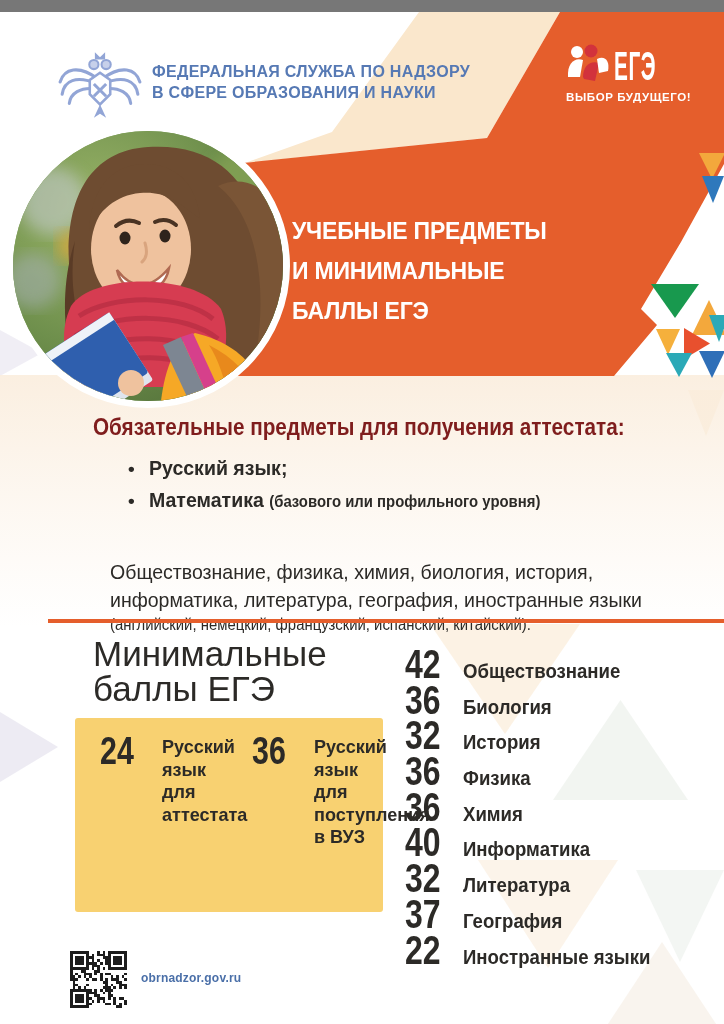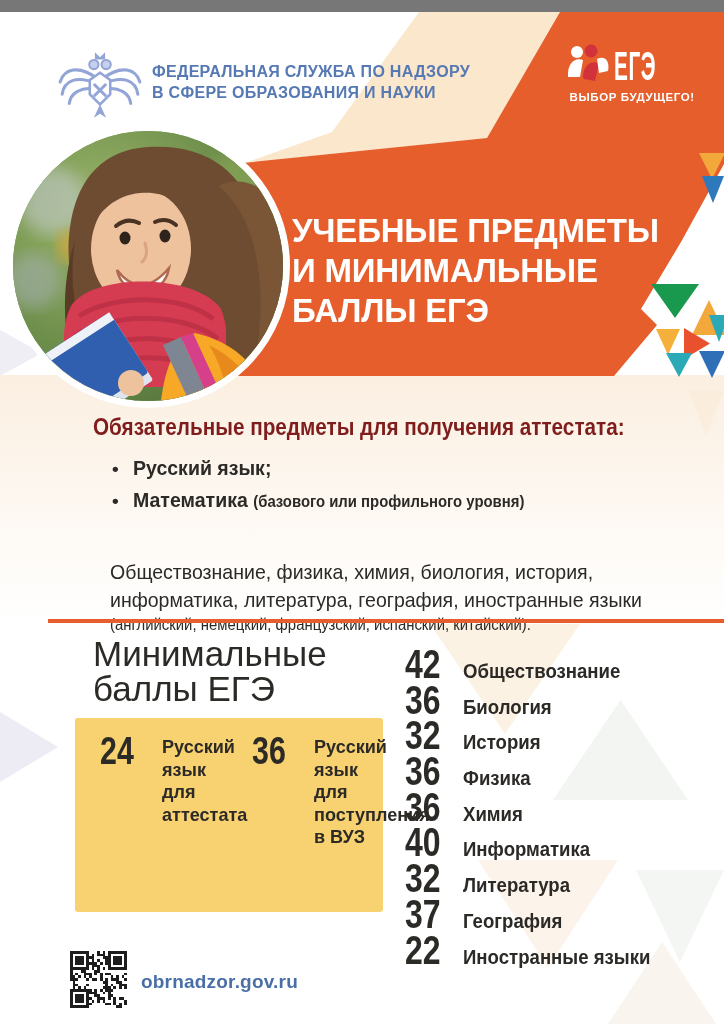--- a/index.html
+++ b/index.html
@@ -26,40 +26,40 @@
   .orange-banner{
     position:absolute; left:0; top:0; width:724px; height:370px;
     background:#E55E2C;
     clip-path:polygon(560px 0,724px 0,724px 152px,681px 230px,641px 297px,657px 313px,614px 364px,228px 364px,243px 151px,487px 126px);
   }
   
   .gov-header{position:absolute; left:56px; top:36px; display:flex; align-items:flex-start;}
   .emblem{width:88px; height:74px;}
   .agency-name{margin-left:8px; padding-top:13px; font-size:16px; font-weight:700;
     color:#5679B4; line-height:21px; letter-spacing:.3px;}
-  .ege-logo{position:absolute; left:566px; top:31px; color:#fff;text-align:right;}
+  .ege-logo{position:absolute; left:566px; top:31px; color:#fff;}
   .ege-row{display:flex; align-items:center;}
   .ege-icon{width:44px; height:42px; margin-right:4px;}
   .ege-word{font-size:40px; font-weight:800; letter-spacing:1px;
     display:inline-block; transform:scaleX(.52); transform-origin:0 50%;}
   .ege-slogan{font-size:11.5px; font-weight:700; letter-spacing:.6px; margin-top:2px; white-space:nowrap;}
   
   .banner-title{position:absolute; left:292px; top:199px; color:#fff;
-    font-size:33px; font-weight:800; line-height:40px; letter-spacing:-.2px; white-space:nowrap;}
+    font-size:23px; font-weight:800; line-height:40px; letter-spacing:-.2px; white-space:nowrap;}
   
   .photo-circle{
     position:absolute; left:6px; top:112px; width:270px; height:270px;
     border:7px solid #fff; border-radius:50%; overflow:hidden; background:#7da05c;
   }
   
   .cx{display:inline-block; transform-origin:0 50%;}
   .sx90{transform:scaleX(.90);} .sx93{transform:scaleX(.93);}
   .h-bold{font-weight:800; color:#7f1d1d;}
   .mandatory-heading{position:absolute; left:93px; top:402px; font-size:23px; white-space:nowrap;}
-  .bullet-list{position:absolute; left:112px; top:440px; list-style:none; margin:0; padding:0;}
+  .bullet-list{position:absolute; left:128px; top:440px; list-style:none; margin:0; padding:0;}
   .bullet-list li{font-size:21px; font-weight:700; line-height:31px; white-space:nowrap;}
   .bullet-list li::before{content:"•"; margin-right:14px; font-size:19px;}
   .small-note{font-size:16px; font-weight:700;}
   .elective-heading{position:absolute; left:93px; top:501px; font-size:23px; white-space:nowrap;}
   .elective-text{position:absolute; left:110px; top:546px; font-size:21px; font-weight:400;
     line-height:27.5px; white-space:nowrap;}
   .elective-note{font-size:16px; line-height:20px; margin-top:2px;}
   .divider{position:absolute; left:48px; top:607px; width:676px; height:3.5px; background:#E55E2C;}
   
   .min-heading{position:absolute; left:93px; top:624px; font-size:35px; font-weight:400;
@@ -76,21 +76,21 @@
   .score-row{display:flex; align-items:baseline; height:35.7px;}
   .sc-num{width:58px; font-size:40px; font-weight:800; transform:scaleX(.8);
     transform-origin:0 78%; flex:none;}
   .sc-label{font-size:20px; font-weight:800; white-space:nowrap;
     transform:scaleX(.93); transform-origin:0 78%;}
   
   .qr{position:absolute; left:70px; top:939px; width:57px; height:57px;
     display:grid; grid-template-columns:repeat(21,1fr); grid-template-rows:repeat(21,1fr);
     background:#fff;}
   .qr div{background:transparent;} .qr div.b{background:#1d1d1d;}
-  .site-url{position:absolute; left:141px; top:959px; font-size:19px; font-weight:700;
+  .site-url{position:absolute; left:141px; top:959px; font-size:12px; font-weight:700;
     color:#4A6FA8; letter-spacing:.2px;}
 </style>
 </head>
 <body>
 
 <div class="poster">
 
   <div class="decor tri-down" style="left:430px;top:612px;width:150px;height:110px;background:#F9E7CE;opacity:.55;"></div>
   <div class="decor tri-up" style="left:553px;top:688px;width:135px;height:100px;background:#E7EDE5;opacity:.55;"></div>
   <div class="decor tri-down" style="left:478px;top:848px;width:140px;height:108px;background:#F9E7D0;opacity:.45;"></div>

